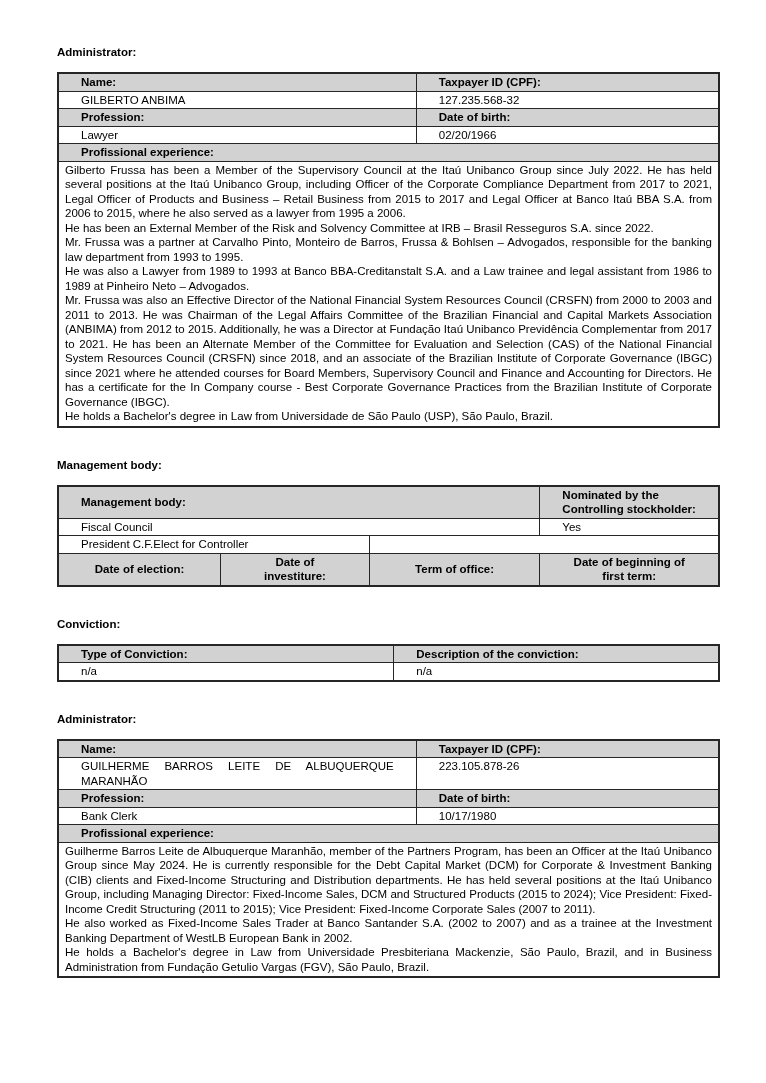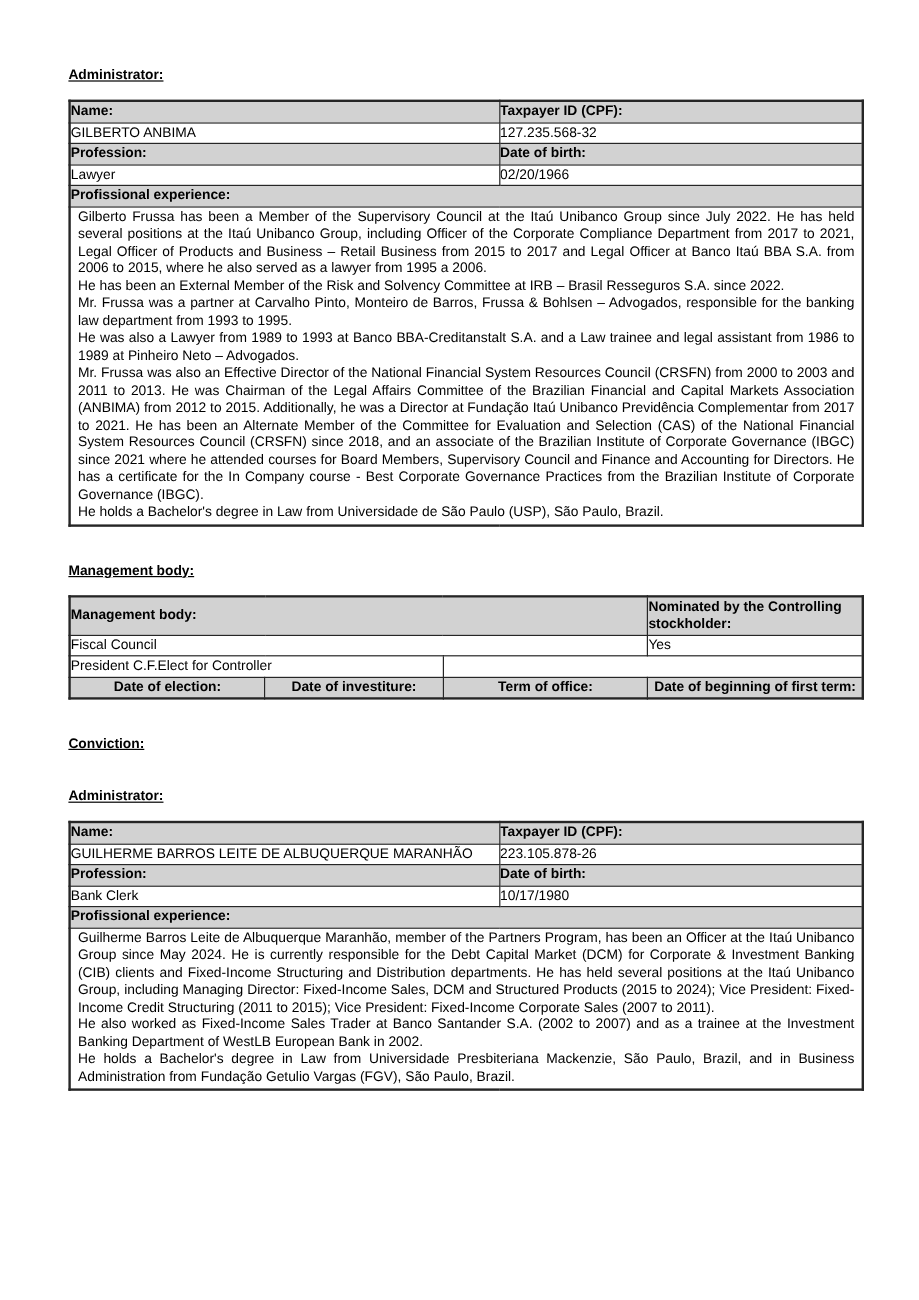--- a/index.html
+++ b/index.html
@@ -5,31 +5,31 @@
   html, body { margin: 0; padding: 0; }
   body {
     width: 766px; height: 1083px;
     background: #ffffff;
     color: #000000;
     font-family: "Liberation Sans", sans-serif;
     font-size: 11.5px;
     overflow: hidden;
   }
   .page { padding: 44px 46px 0 57px; box-sizing: border-box; }
-  .heading { font-weight: bold; margin: 12px 0 13px 0; line-height: 14px; text-decoration: underline; }
+  .heading { font-weight: bold; margin: 1px 0 13px 0; line-height: 14px; }
   .gap { margin-top: 30px; }
   table {
     width: 100%;
     border-collapse: collapse;
     table-layout: fixed;
     border: 2px solid #262626;
   }
   td {
     border: 1px solid #262626;
-    padding: 1px 0;
+    padding: 1px 22px;
     line-height: 14.5px;
     vertical-align: middle;
     overflow: hidden;
     word-wrap: break-word;
   }
   .hdr { background: #d2d2d2; font-weight: bold; }
   .center { text-align: center; }
   .vtop { vertical-align: top; }
   .exp-cell { padding: 1px 6px 2px 6px; margin-top: 44px; }
   .exp-cell .para { margin: 0; text-align: justify; }
@@ -106,20 +106,36 @@
         <td class="hdr center">Date of election:</td>
         <td class="hdr center">Date of investiture:</td>
         <td class="hdr center">Term of office:</td>
         <td class="hdr center">Date of beginning of first term:</td>
       </tr>
     </tbody>
   </table>
 
   <div class="heading gap">Conviction:</div>
 
+  <table>
+    <colgroup>
+        <col style="width:50.8%">
+        <col style="width:49.2%">
+      </colgroup>
+    <tbody>
+      <tr>
+        <td class="hdr">Type of Conviction:</td>
+        <td class="hdr">Description of the conviction:</td>
+      </tr>
+      <tr>
+        <td>n/a</td>
+        <td>n/a</td>
+      </tr>
+    </tbody>
+  </table>
 
   <div class="heading gap">Administrator:</div>
 
   <table>
     <colgroup>
         <col style="width:54.2%">
         <col style="width:45.8%">
       </colgroup>
     <tbody>
       <tr>

